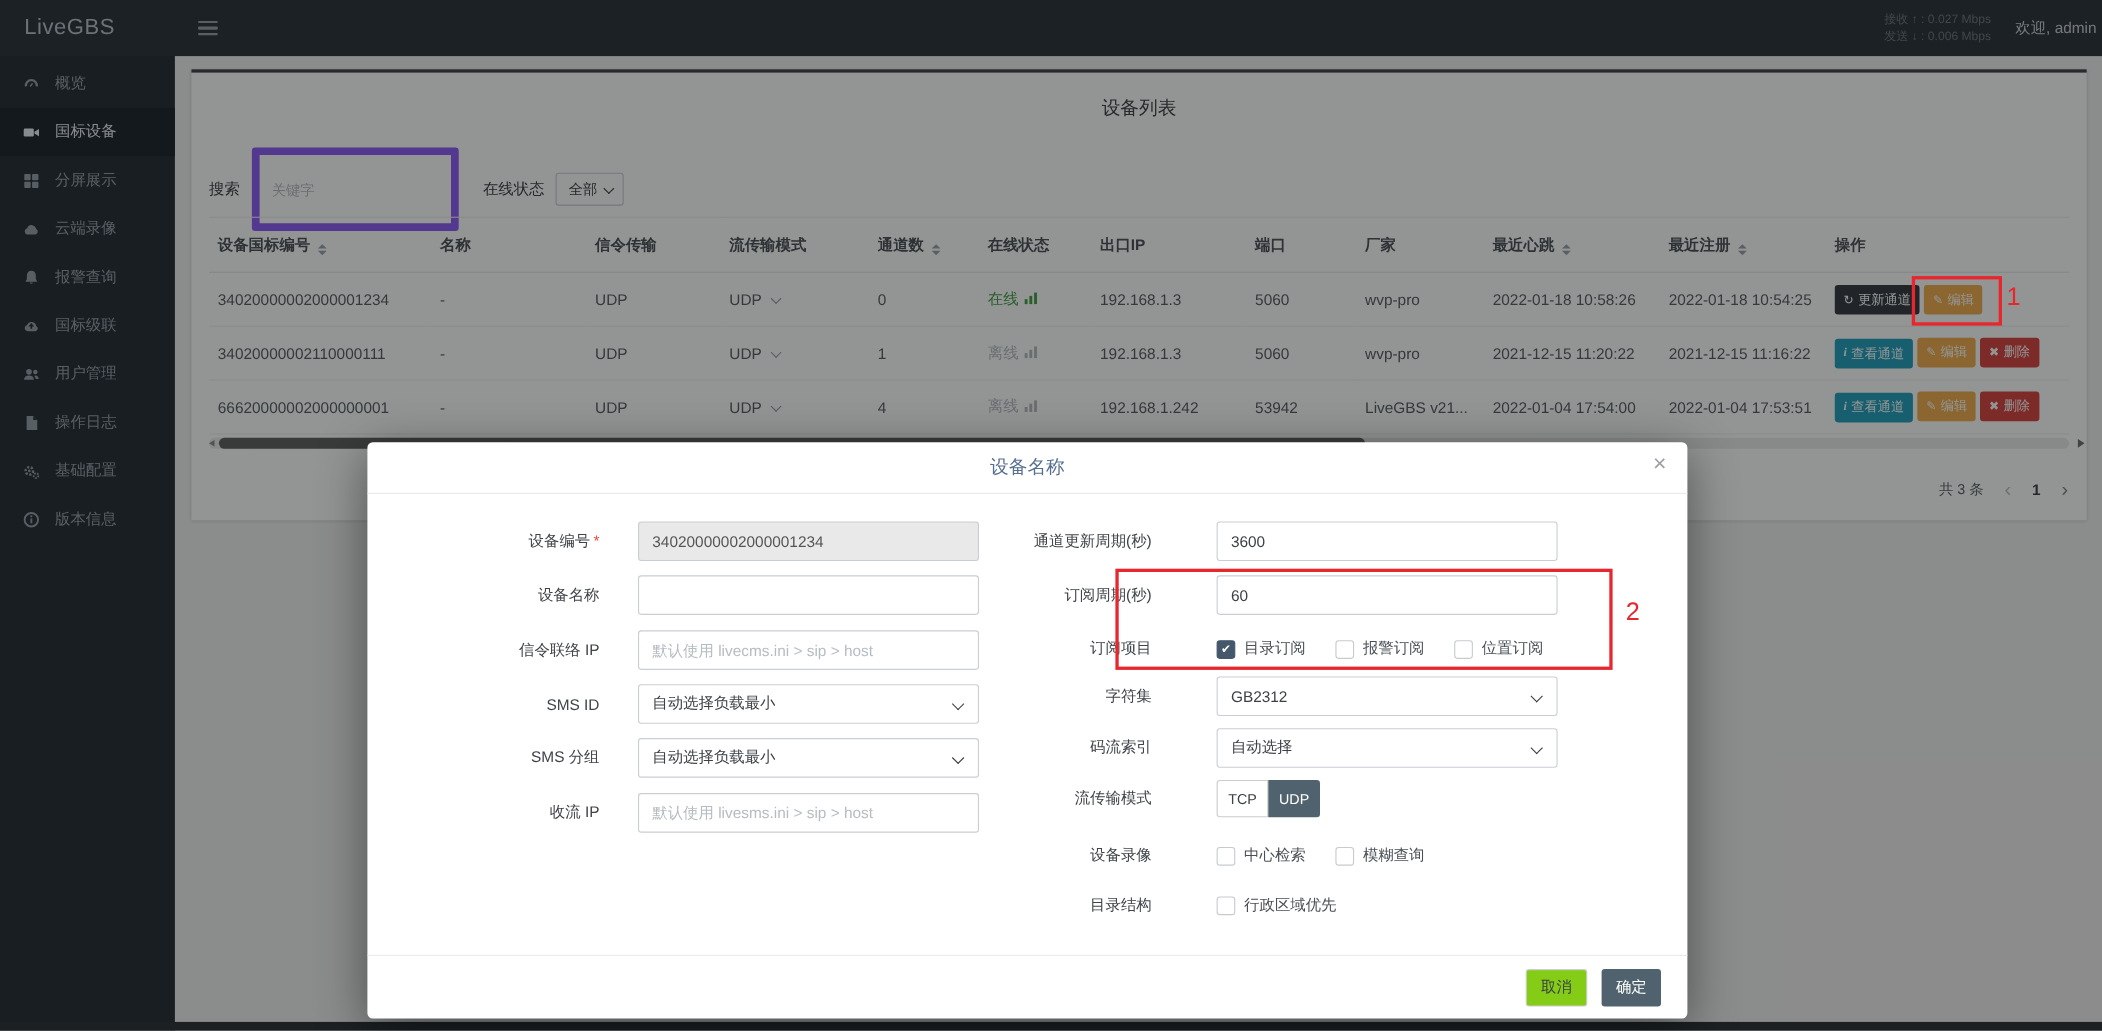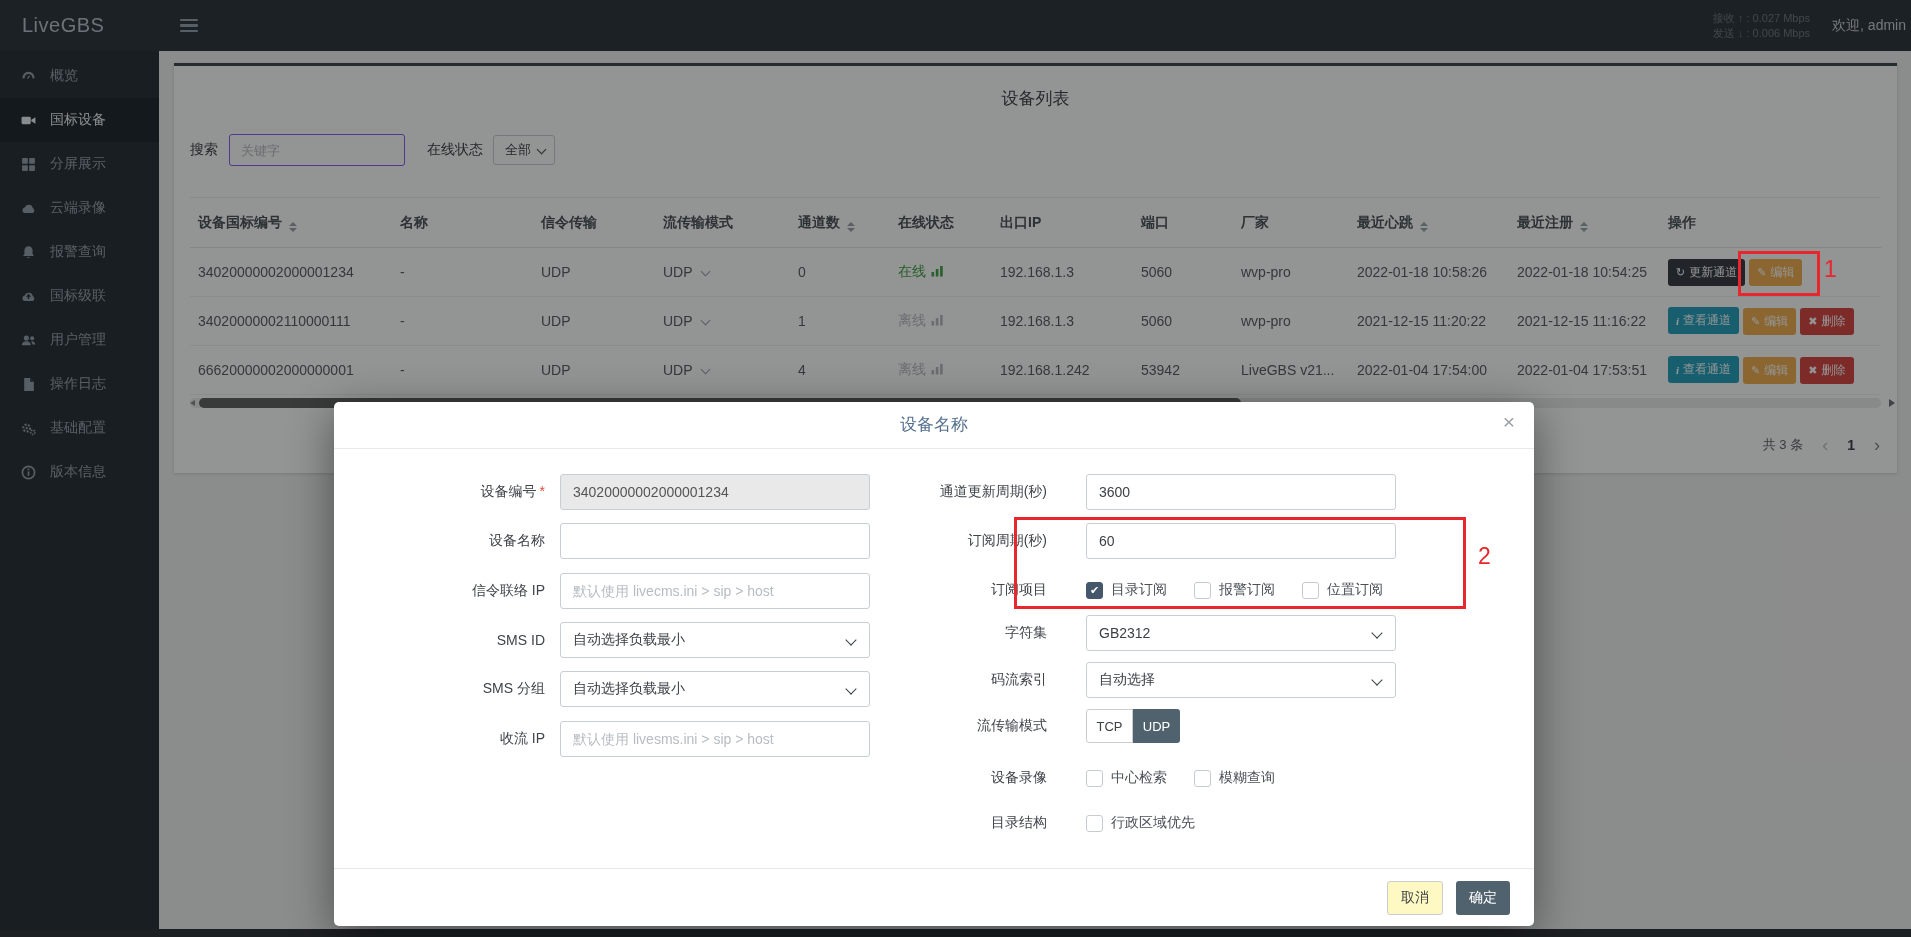--- a/index.html
+++ b/index.html
@@ -18,21 +18,21 @@
   .topbar{position:absolute;left:159px;top:0;right:0;height:51px;background:#2c333b;display:flex;align-items:center;z-index:1;}
   .burger{margin-left:21px;width:18px;display:flex;flex-direction:column;gap:3px;cursor:pointer;}
   .burger span{height:2.5px;background:#98a2ac;border-radius:1px;}
   .tstats{margin-left:auto;text-align:right;font-size:11px;color:#6d757d;line-height:15px;}
   .twelcome{color:#c9ced4;font-size:14px;margin:0 5px 0 22px;}
   
   .card{position:absolute;left:174px;top:63px;width:1723px;height:407px;background:#fff;
         border-top:3px solid #3e444b;box-shadow:0 1px 3px rgba(0,0,0,.15);z-index:1;}
   .ptitle{position:absolute;top:21px;left:0;right:0;text-align:center;font-size:17px;color:#3c4146;}
   .filters{position:absolute;top:68px;left:16px;display:flex;align-items:center;font-size:14px;color:#3c4146;}
-  .search-input{width:152px;height:30px;border:1px solid #8b5cf6;border-radius:3px;padding:0 11px;
+  .search-input{width:152px;height:30px;border:7px solid #8b5cf6;border-radius:3px;padding:16px 11px;
         font-size:13px;color:#3c4146;margin-left:11px;outline:none;}
   .search-input::placeholder{color:#b6bcc2;}
   .os-label{margin-left:22px;}
   .os-select{width:62px;height:30px;margin-left:10px;border:1px solid #c9ced4;border-radius:3px;
         display:flex;align-items:center;padding-left:11px;font-size:13px;color:#3c4146;position:relative;box-sizing:border-box;cursor:pointer;}
   .os-select::after{content:"";position:absolute;right:9px;top:10px;width:6px;height:6px;
         border-right:1.5px solid #444;border-bottom:1.5px solid #444;transform:rotate(45deg);}
   
   .tbl{position:absolute;left:16px;top:131px;width:1691px;border-collapse:collapse;table-layout:fixed;font-size:14px;}
   .tbl th{height:49px;text-align:left;font-weight:700;color:#4a5056;border-top:1px solid #ededed;
@@ -67,21 +67,21 @@
   .pnum{font-weight:700;color:#3c4146;font-size:14px;cursor:pointer;}
   
   .bottomstrip{position:absolute;left:0;bottom:0;width:100%;height:8px;background:#2c3137;z-index:2;}
   .backdrop{position:absolute;inset:0;background:rgba(10,11,12,.44);z-index:5;}
   
   .modal{position:absolute;left:334px;top:402px;width:1200px;height:524px;background:#fff;border-radius:5px;
         box-shadow:0 10px 45px rgba(0,0,0,.45);z-index:10;}
   .mhead{position:absolute;top:0;left:0;right:0;height:46px;border-bottom:1px solid #e8e8e8;}
   .mtitle{line-height:46px;text-align:center;font-size:17px;color:#55708e;}
   .mclose{position:absolute;right:19px;top:9px;font-size:21px;color:#9aa0a6;cursor:pointer;line-height:1;}
-  .mrow{position:absolute;height:36px;display:flex;align-items:center;}
+  .mrow{position:absolute;height:36px;display:flex;align-items:center;gap:20px;}
   .mrow.lft{left:0;}
   .mrow.rgt{left:560px;}
   .mlabel{width:211px;text-align:right;font-size:14px;color:#3f4449;white-space:nowrap;}
   .rgt .mlabel{width:153px;}
   .mctl{margin-left:15px;}
   .rgt .mctl{margin-left:39px;}
   .req{color:#e74c3c;font-style:normal;margin-left:3px;}
   .inp{width:284px;height:34px;border:1px solid #c9ced4;border-radius:3px;padding:0 12px;font-size:14px;
         color:#3c4146;outline:none;font-family:inherit;}
   .inp::placeholder{color:#b6bcc2;}
@@ -95,21 +95,21 @@
         box-sizing:border-box;cursor:pointer;flex:none;}
   .cb.checked{background:#44576b;border-color:#44576b;position:relative;}
   .cb.checked::after{content:"✔";position:absolute;left:3px;top:1px;font-size:11px;color:#fff;}
   .cbgap{width:27px;}
   .toggle{display:flex;}
   .tbtn{height:34px;width:47px;display:flex;align-items:center;justify-content:center;font-size:13px;cursor:pointer;box-sizing:border-box;}
   .tbtn.off{background:#fff;border:1px solid #ccc;border-radius:3px 0 0 3px;color:#3c4146;}
   .tbtn.on{background:#51626f;color:#fff;border-radius:0 3px 3px 0;}
   .mfoot{position:absolute;left:0;right:0;top:466px;height:58px;border-top:1px solid #e8e8e8;
         display:flex;align-items:center;justify-content:flex-end;padding-right:24px;gap:13px;box-sizing:border-box;}
-  .btn-cancel{height:34px;padding:0 13px;background:#fef9c3;border:1px solid #ccc;border-radius:3px;
+  .btn-cancel{height:34px;padding:0 13px;background:#84cc16;border:1px solid #ccc;border-radius:3px;
         font-size:14px;color:#3c4146;cursor:pointer;font-family:Liberation Sans, sans-serif;}
   .btn-ok{height:34px;padding:0 13px;background:#51626f;border:none;border-radius:3px;font-size:14px;color:#fff;cursor:pointer;font-family:inherit;}
   
   .anno{position:absolute;border:3px solid #e8262d;z-index:20;}
   .anno-num{position:absolute;color:#e8262d;font-size:23px;z-index:20;}
 </style>
 </head>
 <body>
 
 <div class="app">

